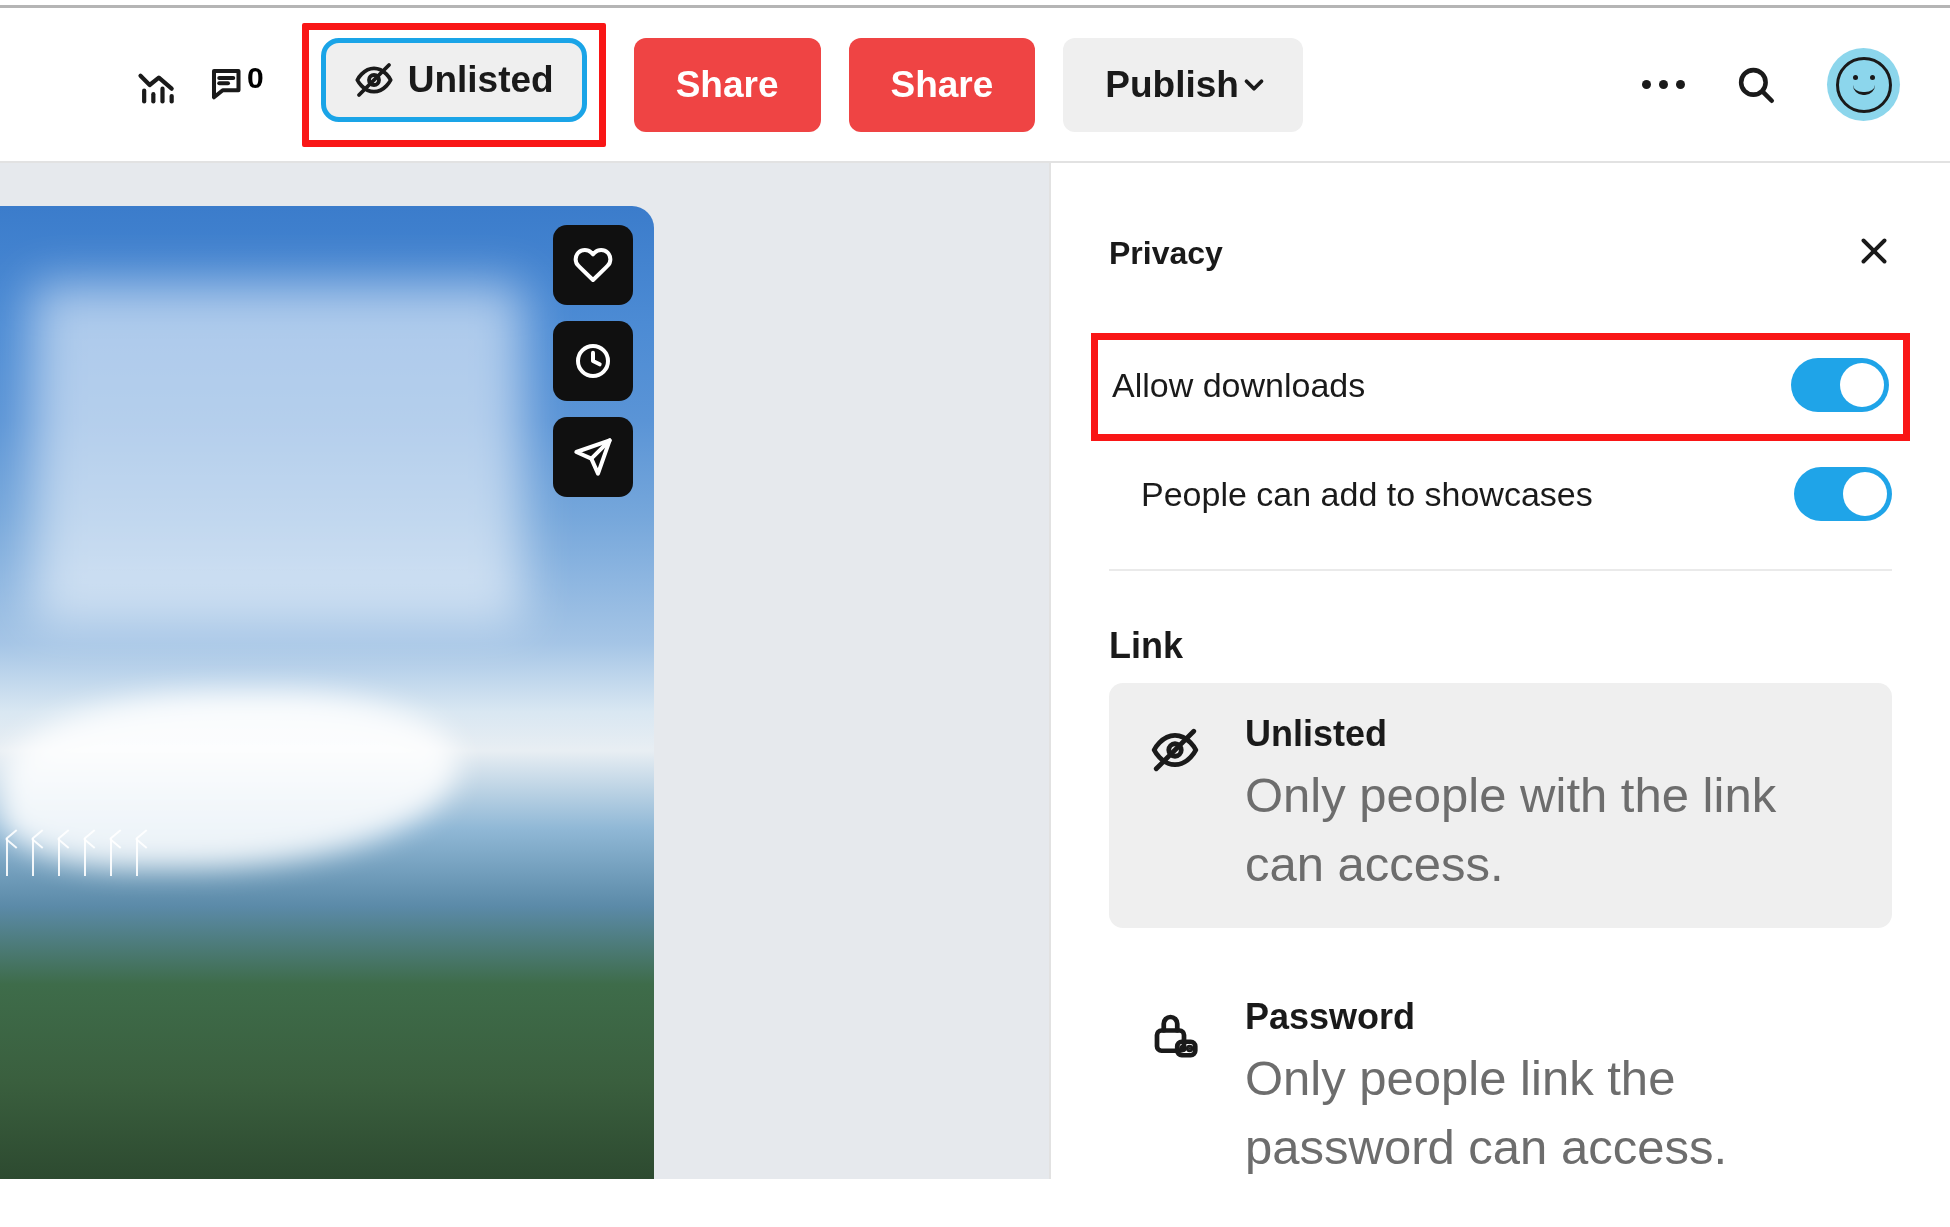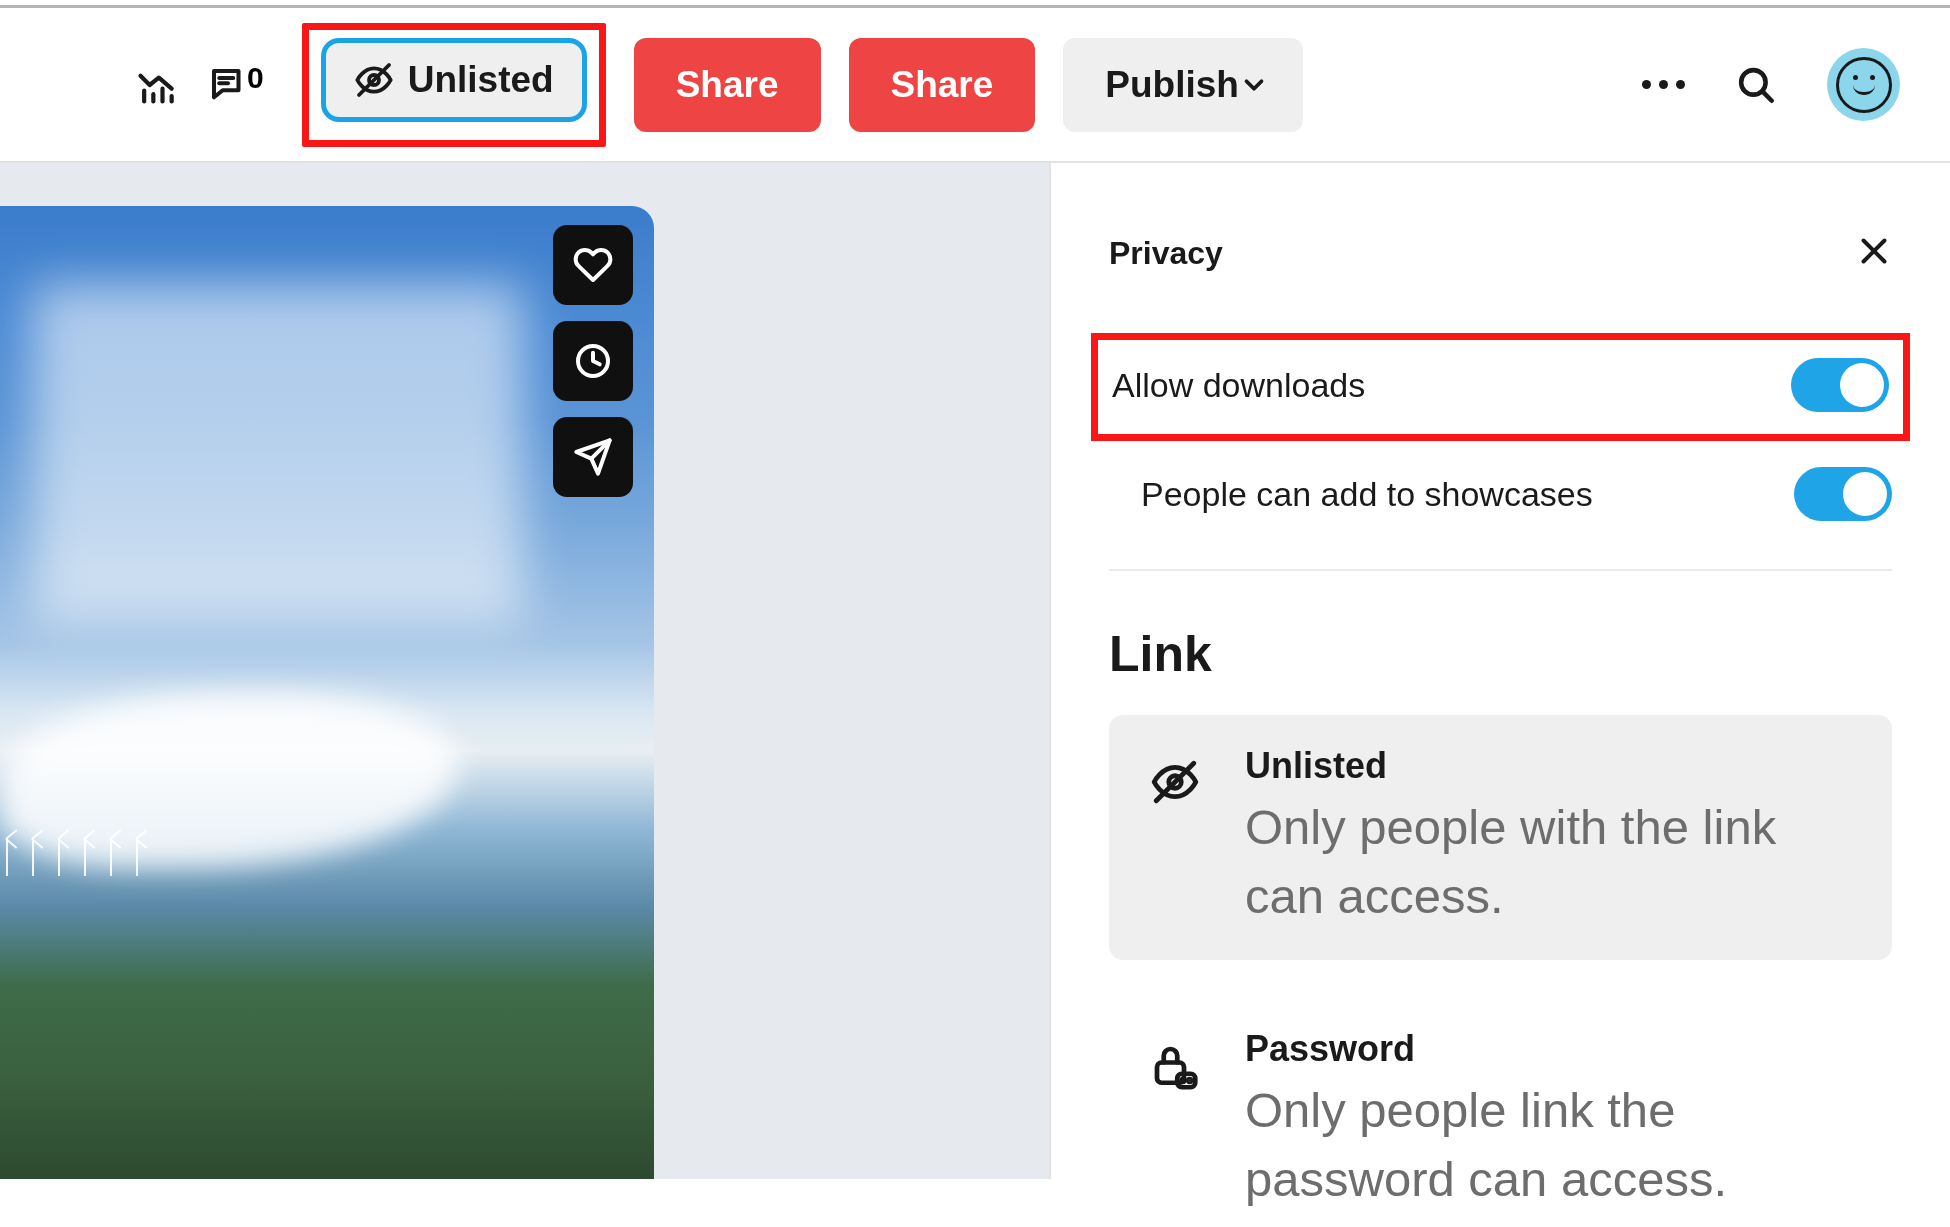--- a/index.html
+++ b/index.html
@@ -271,24 +271,24 @@
     height: 44px;
     background: #fff;
     border-radius: 50%;
   }
   .divider {
     height: 2px;
     background: #eaeaea;
     margin-bottom: 54px;
   }
   .link-heading {
-    font-size: 50px;
-    font-weight: 700;
-    color: #1a1a1a;
-    margin-bottom: 32px;
+    font-size: 36px;
+    font-weight: 700;
+    color: #1a1a1a;
+    margin-bottom: 16px;
   }
   .link-option {
     display: flex;
     align-items: flex-start;
     gap: 40px;
     padding: 30px 36px;
     border-radius: 14px;
     cursor: pointer;
   }
   .link-option.selected { background: #efefef; }

